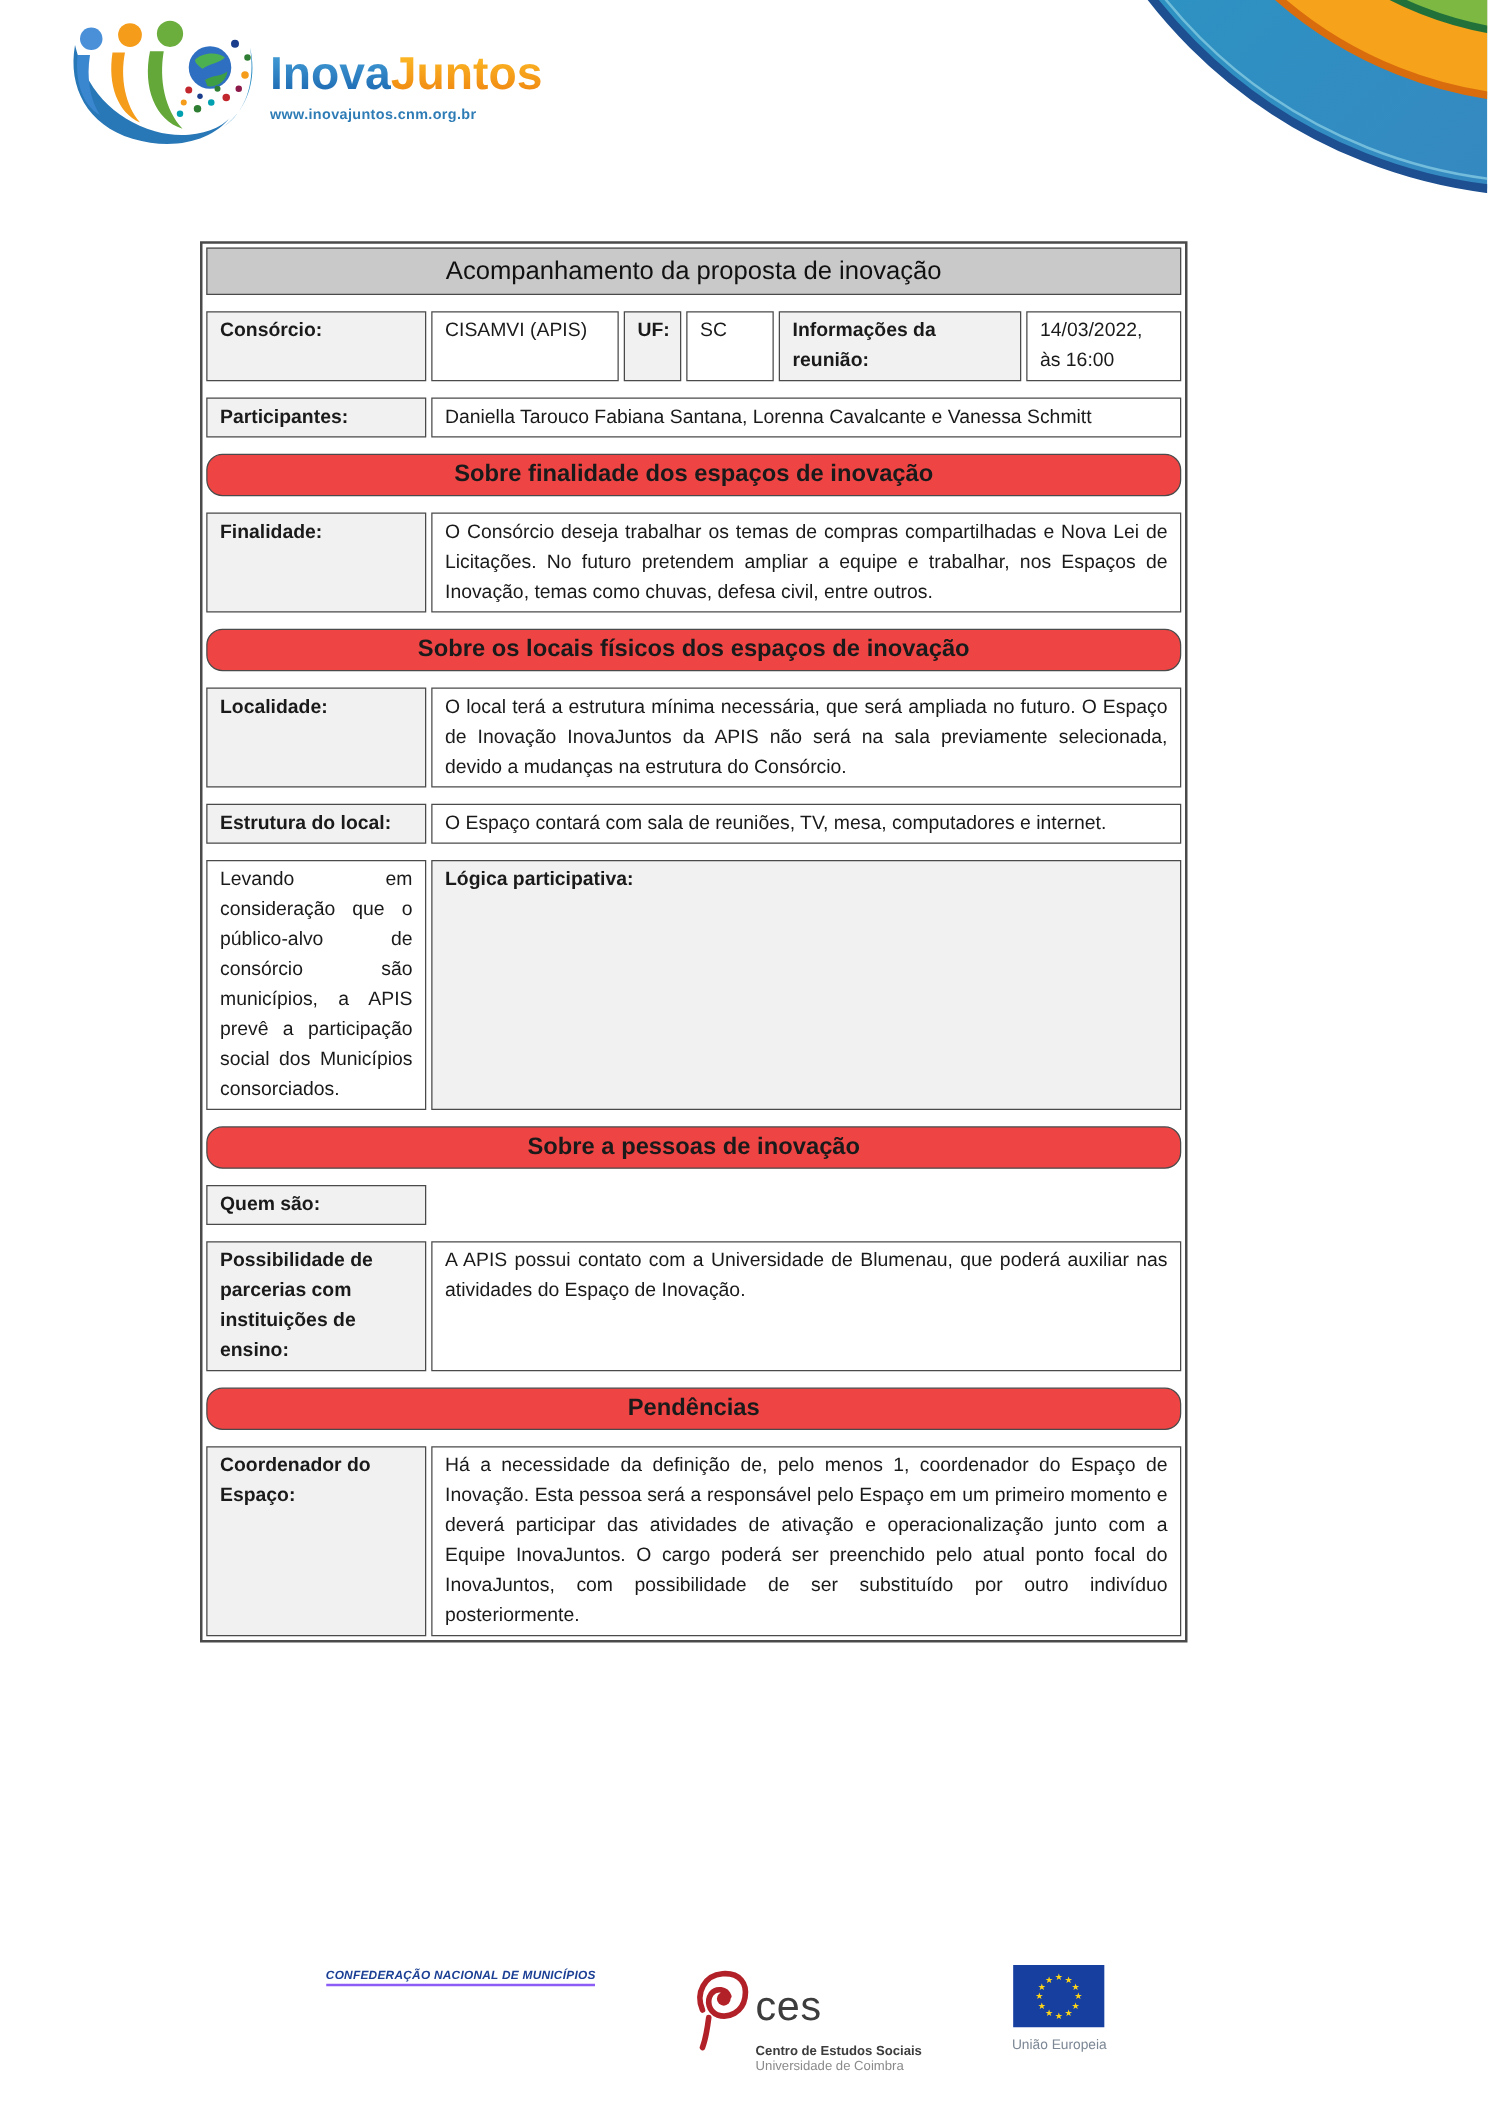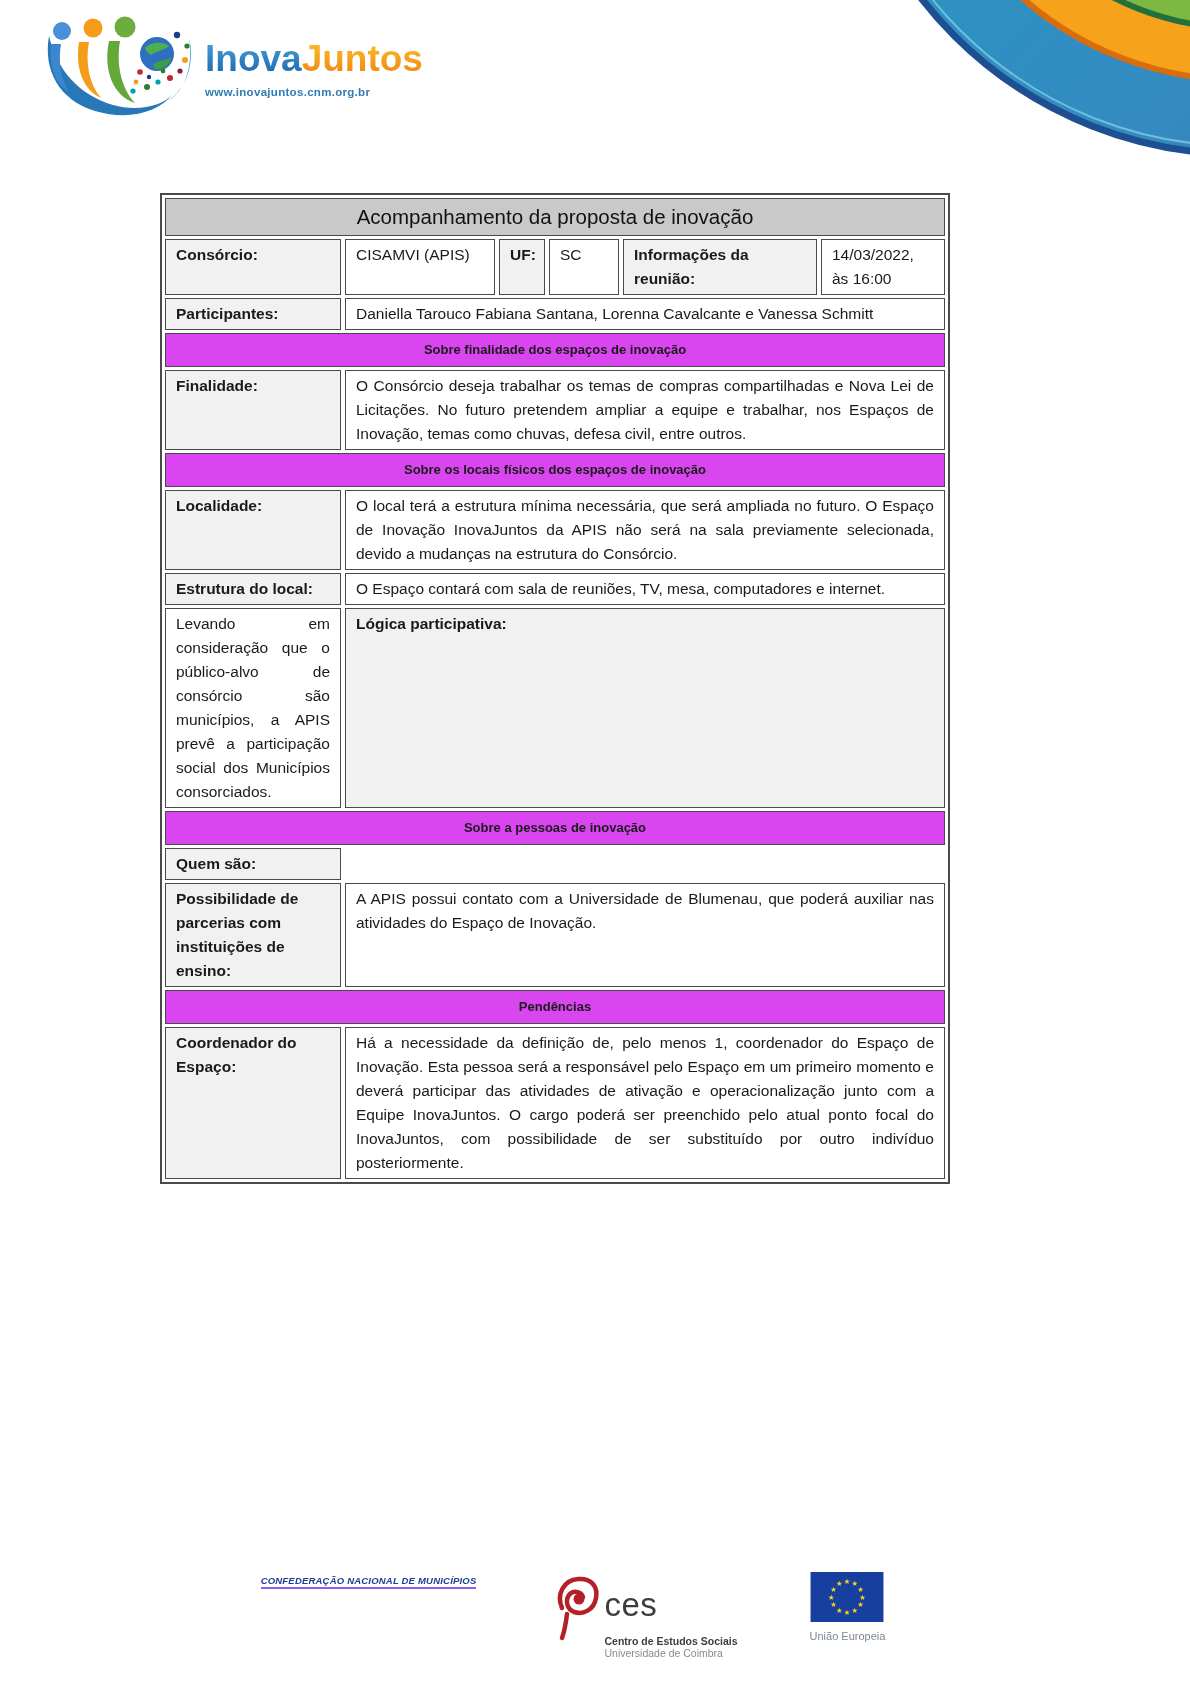--- a/index.html
+++ b/index.html
@@ -18,21 +18,21 @@
   .corner-decoration {
     position: absolute;
     top: 0; right: 0;
     width: 370px; height: 210px;
     pointer-events: none;
   }
 
   
   .logo-block {
     position: absolute;
-    top: 8px; left: 37px;
+    top: 8px; left: 48px;
     display: flex;
     align-items: flex-start;
   }
   .logo-icon { width: 160px; height: 118px; }
   .logo-textwrap { margin-top: 32px; margin-left: 8px; }
   .logo-wordmark {
     font-size: 37px;
     font-weight: bold;
     letter-spacing: 0px;
     line-height: 1;
@@ -60,21 +60,21 @@
   
   .doc-table {
     position: absolute;
     top: 193px; left: 160px;
     width: 790px;
     border: 2px solid #4a4a4a;
     background: #ffffff;
     padding: 3px;
     display: flex;
     flex-direction: column;
-    gap: 3px;
+    gap: 13px;
   }
   .trow { display: grid; gap: 4px; }
   .row-meta  { grid-template-columns: 176px 150px 46px 70px 194px 1fr; }
   .row-field { grid-template-columns: 176px 1fr; }
   .row-full  { grid-template-columns: 1fr; }
 
   .cell {
     border: 1.5px solid #4a4a4a;
     padding: 3px 10px;
     font-size: 15.5px;
@@ -90,25 +90,26 @@
   .cell-title {
     background: #c9c9c9;
     text-align: center;
     font-size: 20.5px;
     font-weight: 400;
     padding: 5px 10px;
     line-height: 26px;
     color: #111;
   }
   .cell-section {
-    background: #d946ef;
+    background: #ef4444;
     text-align: center;
     font-weight: bold;
-    font-size: 13px;
+    font-size: 19px;
     padding: 4px 10px;
+    border-radius: 13px;
   }
 
   
   .footer-logos {
     position: absolute;
     top: 1572px;
     left: 0;
     width: 100%;
     display: flex;
     justify-content: center;

